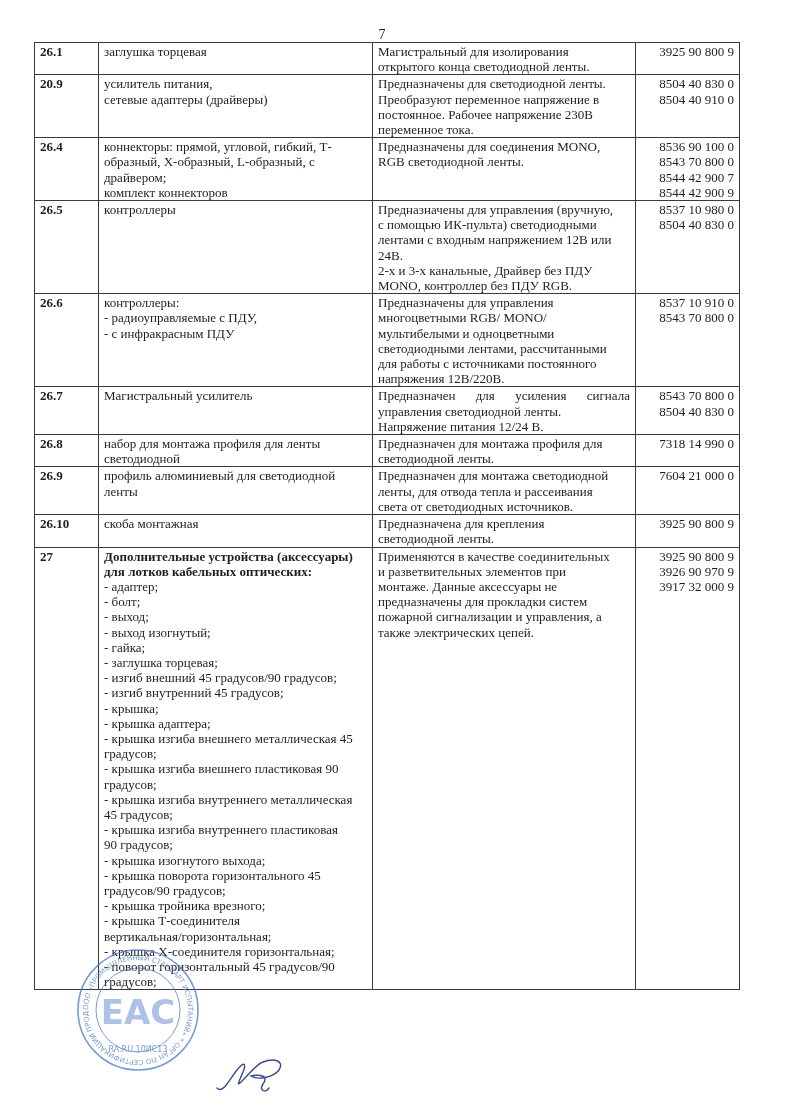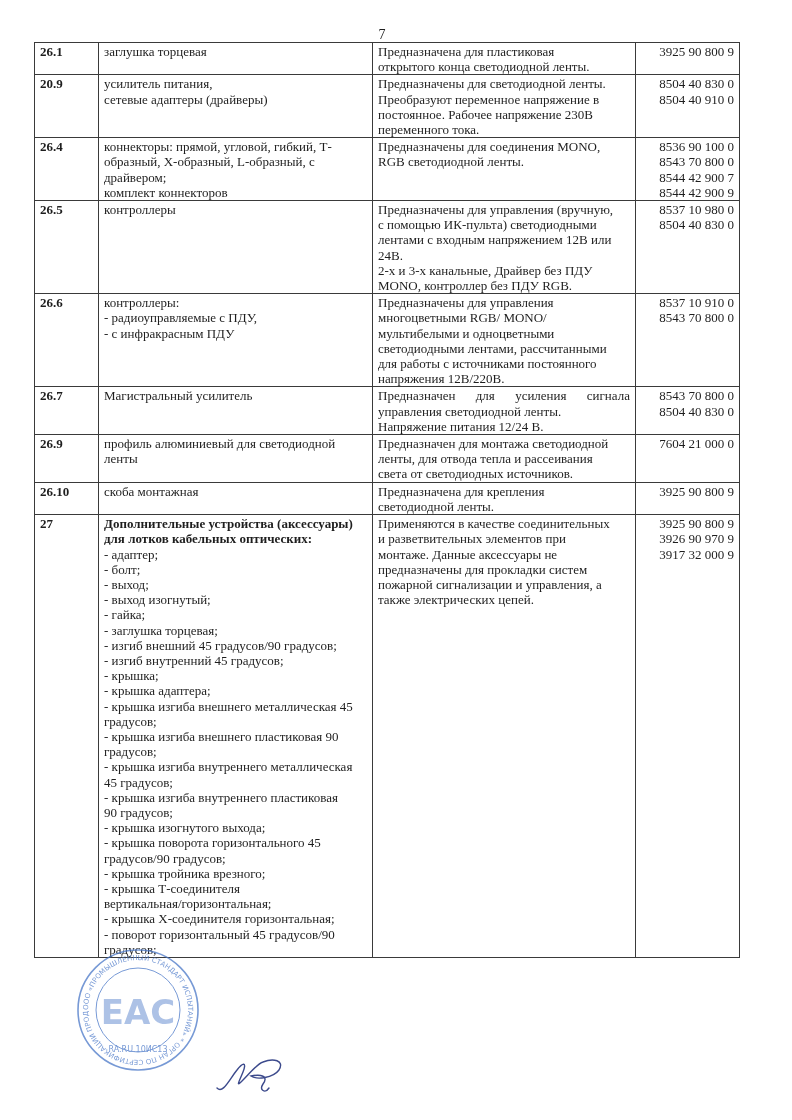--- a/index.html
+++ b/index.html
@@ -50,38 +50,38 @@
       <col class="c-desc">
       <col class="c-code">
   </colgroup>
   <tbody id="table-body">
       <tr>
         <td class="num">26.1</td>
         <td>
           <span class="line">заглушка торцевая</span>
         </td>
         <td>
-          <span class="line">Предназначена для пластиковая</span>
+          <span class="line">Магистральный для изолирования</span>
           <span class="line">открытого конца светодиодной ленты.</span>
         </td>
         <td class="code">
           <span class="line">3925 90 800 9</span>
         </td>
       </tr>
       <tr>
         <td class="num">20.9</td>
         <td>
           <span class="line">усилитель питания,</span>
           <span class="line">сетевые адаптеры (драйверы)</span>
         </td>
         <td>
           <span class="line">Предназначены для светодиодной ленты.</span>
           <span class="line">Преобразуют переменное напряжение в</span>
           <span class="line">постоянное. Рабочее напряжение 230В</span>
-          <span class="line">переменного тока.</span>
+          <span class="line">переменное тока.</span>
         </td>
         <td class="code">
           <span class="line">8504 40 830 0</span>
           <span class="line">8504 40 910 0</span>
         </td>
       </tr>
       <tr>
         <td class="num">26.4</td>
         <td>
           <span class="line">коннекторы: прямой, угловой, гибкий, Т-</span>
@@ -149,20 +149,34 @@
             <span>для</span>
             <span>усиления</span>
             <span>сигнала</span>
           </span>
           <span class="line">управления светодиодной ленты.</span>
           <span class="line">Напряжение питания 12/24 В.</span>
         </td>
         <td class="code">
           <span class="line">8543 70 800 0</span>
           <span class="line">8504 40 830 0</span>
+        </td>
+      </tr>
+      <tr>
+        <td class="num">26.8</td>
+        <td>
+          <span class="line">набор для монтажа профиля для ленты</span>
+          <span class="line">светодиодной</span>
+        </td>
+        <td>
+          <span class="line">Предназначен для монтажа профиля для</span>
+          <span class="line">светодиодной ленты.</span>
+        </td>
+        <td class="code">
+          <span class="line">7318 14 990 0</span>
         </td>
       </tr>
       <tr>
         <td class="num">26.9</td>
         <td>
           <span class="line">профиль алюминиевый для светодиодной</span>
           <span class="line">ленты</span>
         </td>
         <td>
           <span class="line">Предназначен для монтажа светодиодной</span>

